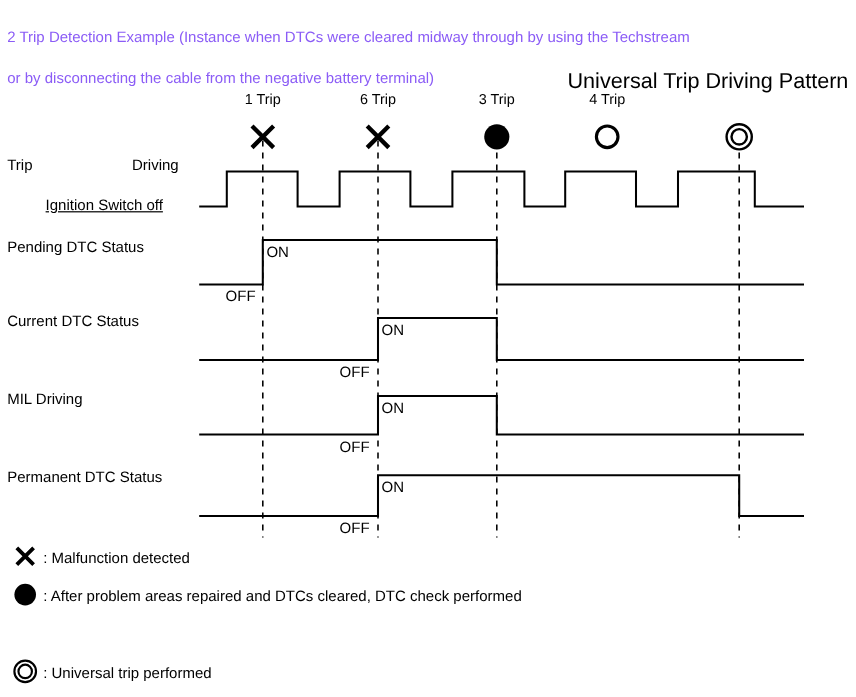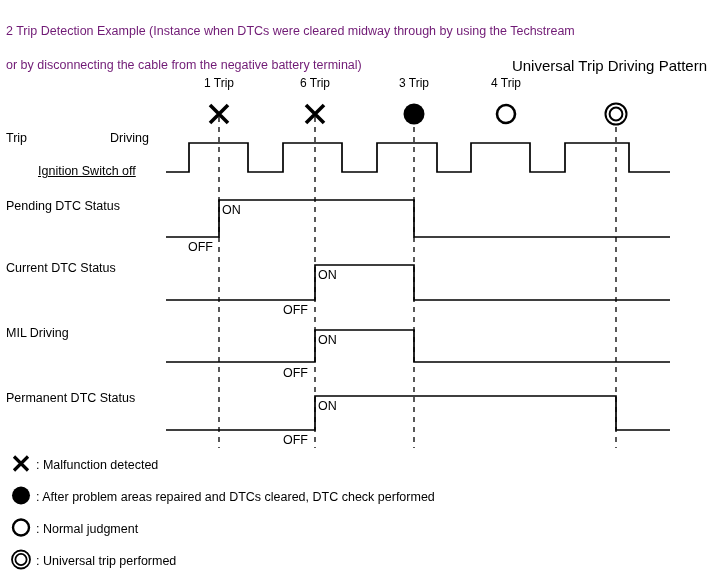--- a/index.html
+++ b/index.html
@@ -6,30 +6,30 @@
   body{
     width:713px;height:581px;position:relative;overflow:hidden;
     font-family:"Liberation Sans", sans-serif;
     color:#000000;
   }
   #diagram-root{position:absolute;left:0;top:0;width:713px;height:581px;}
   .abs{position:absolute;}
 
   .title-block{
     left:6px;top:6px;width:700px;
-    font-size:12.5px;line-height:17px;color:#701a75;
+    font-size:12.5px;line-height:17px;color:#8b5cf6;
     white-space:pre-line;
   }
 
   .trip-col-label{
     font-size:12px;text-align:center;transform:translateX(-50%);
     white-space:nowrap;
   }
   .universal-label{
-    font-size:15px;white-space:nowrap;right:6px;top:57px;text-align:right;
+    font-size:18px;white-space:nowrap;right:6px;top:57px;text-align:right;
   }
 
   .row-label{font-size:12.5px;white-space:nowrap;}
   .small-label{font-size:12.5px;white-space:nowrap;}
   .onoff{font-size:12.5px;white-space:nowrap;}
 
   svg.layer{position:absolute;left:0;top:0;width:713px;height:581px;overflow:visible;}
 
   .legend-row{font-size:12.5px;white-space:nowrap;margin-top:12px;}
   .legend-text{position:absolute;left:30px;top:50%;transform:translateY(-50%);}
@@ -114,28 +114,20 @@
 
   <div class="abs legend-row" style="left:6px;top:472px;width:620px;height:26px;">
     <span class="legend-mark">
       <svg width="22" height="22" viewBox="0 0 22 22">
         <circle cx="11" cy="11" r="9" fill="#000"></circle>
       </svg>
     </span>
     <span class="legend-text">: After problem areas repaired and DTCs cleared, DTC check performed</span>
   </div>
 
-  <div class="abs legend-row" style="left:6px;top:504px;width:420px;height:26px;">
-    <span class="legend-mark">
-      <svg width="22" height="22" viewBox="0 0 22 22">
-        <circle cx="11" cy="11" r="8" fill="none" stroke="#000" stroke-width="2.4"></circle>
-      </svg>
-    </span>
-    <span class="legend-text">: Normal judgment</span>
-  </div>
 
   <div class="abs legend-row" style="left:6px;top:536px;width:420px;height:26px;">
     <span class="legend-mark">
       <svg width="22" height="22" viewBox="0 0 22 22">
         <circle cx="11" cy="11" r="9" fill="none" stroke="#000" stroke-width="1.8"></circle>
         <circle cx="11" cy="11" r="5.6" fill="none" stroke="#000" stroke-width="1.8"></circle>
       </svg>
     </span>
     <span class="legend-text">: Universal trip performed</span>
   </div>

